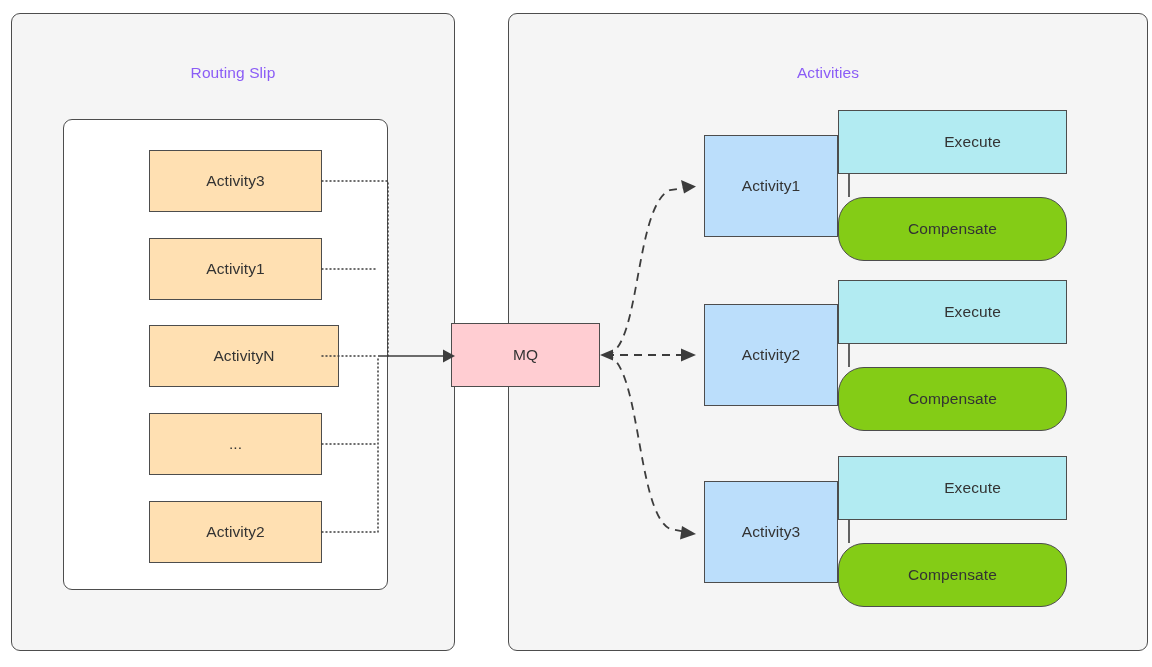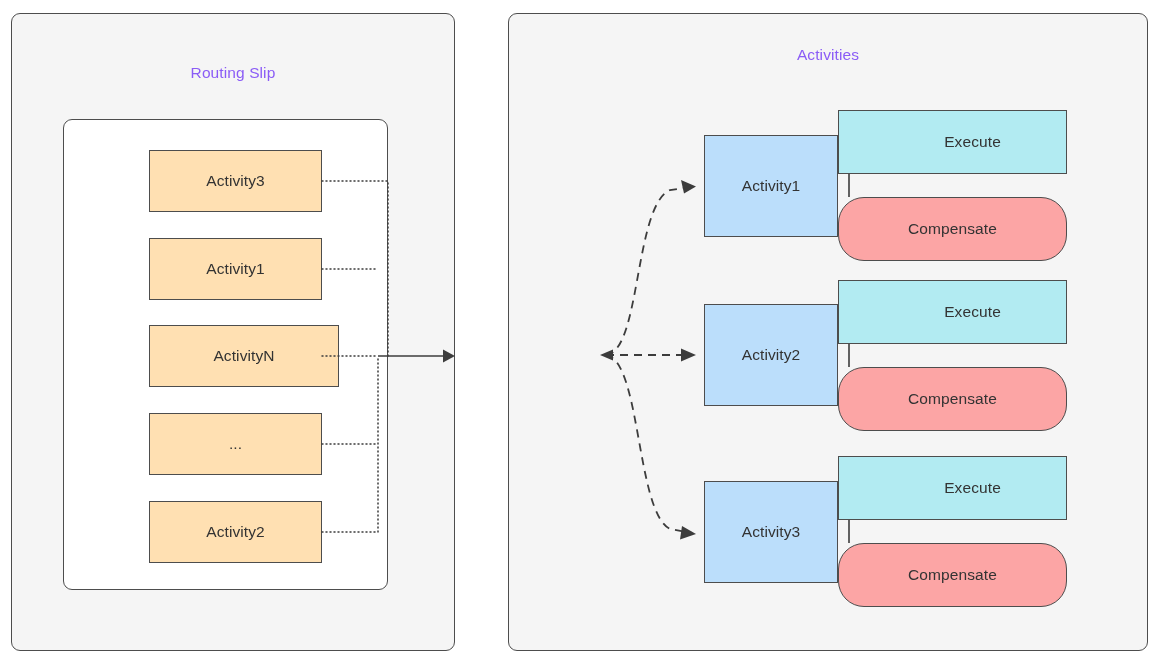--- a/index.html
+++ b/index.html
@@ -49,21 +49,21 @@
     justify-content: center;
     font-size: 15.5px;
     color: #333333;
     text-align: center;
     letter-spacing: 0.1px;
   }
   .node.activity-step { background: #ffe0b2; }
   .node.queue        { background: #ffcdd2; }
   .node.activity     { background: #bbdefb; justify-content: center; }
   .node.execute      { background: #b2ebf2; padding-left: 40px; }
-  .node.compensate   { background: #fca5a5; border-radius: 26px; }
+  .node.compensate   { background: #84cc16; border-radius: 26px; }
 
   svg.overlay {
     position: absolute;
     left: 0;
     top: 0;
     width: 1152px;
     height: 667px;
     pointer-events: none;
     overflow: visible;
   }
@@ -113,23 +113,26 @@
     <span>ActivityN</span>
   </div>
   <div class="node activity-step" style="left:149px; top:413px; width:173px; height:62px;">
     <span>...</span>
   </div>
   <div class="node activity-step" style="left:149px; top:501px; width:173px; height:62px;">
     <span>Activity2</span>
   </div>
 
   <div class="panel" style="left:508px; top:13px; width:640px; height:638px;">
-    <div class="panel-title" style="top:32px;">Activities</div>
+    <div class="panel-title" style="top:50px;">Activities</div>
   </div>
 
+  <div class="node queue" style="left:451px; top:323px; width:149px; height:64px;">
+    <span>MQ</span>
+  </div>
 
   <div class="node execute" style="left:838px; top:110px; width:229px; height:64px;">
     <span>Execute</span>
   </div>
   <div class="node activity" style="left:704px; top:135px; width:134px; height:102px;">
     <span>Activity1</span>
   </div>
   <div class="node compensate" style="left:838px; top:197px; width:229px; height:64px;">
     <span>Compensate</span>
   </div>

